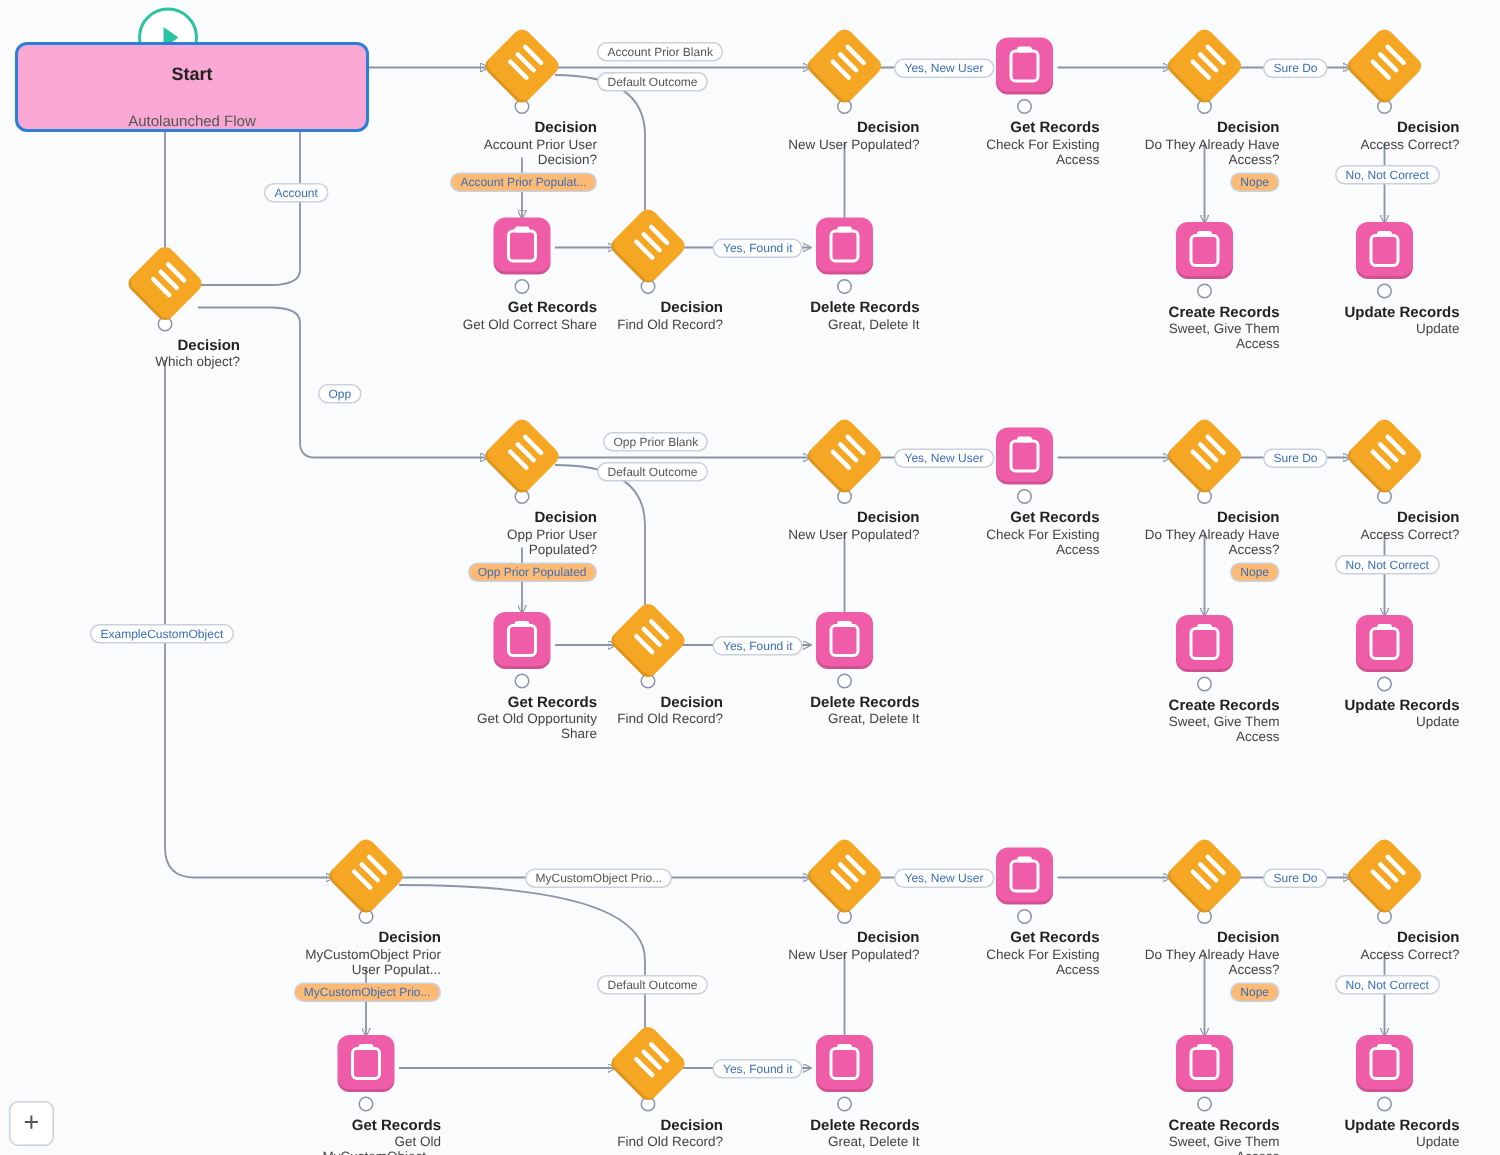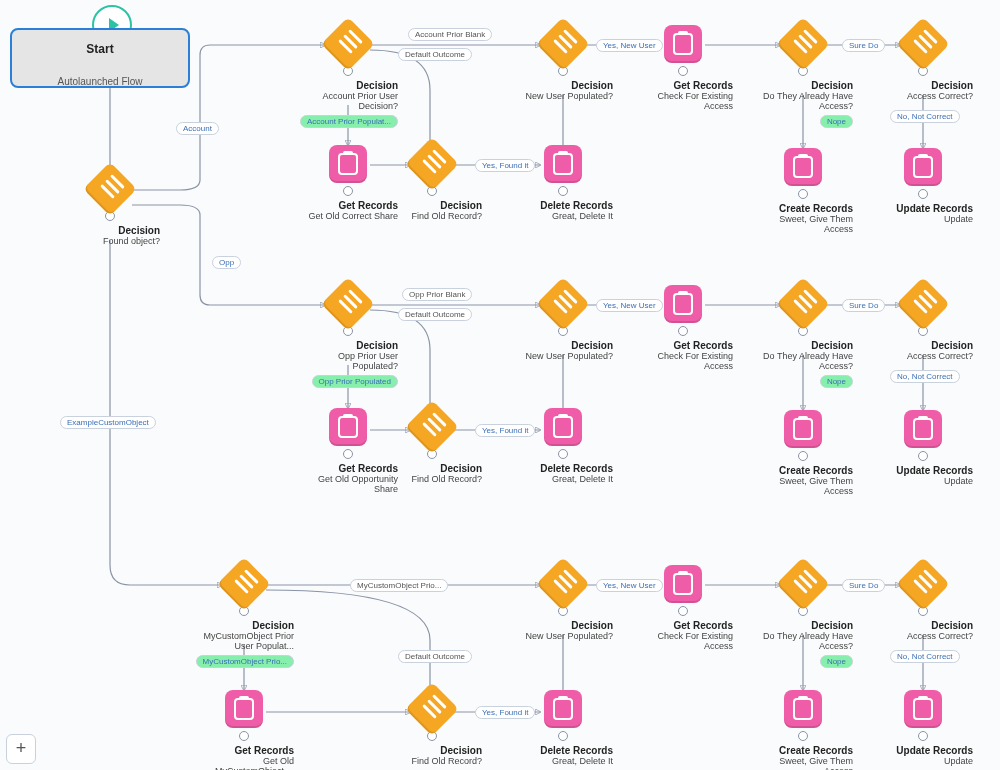--- a/index.html
+++ b/index.html
@@ -30,23 +30,23 @@
     fill: none;
     stroke: #8a94a6;
     stroke-width: 1.2;
   }
 
   
   .start-card {
     position: absolute;
     left: 10px;
     top: 28px;
-    width: 180px;
+    width: 236px;
     height: 60px;
-    background: #e5e5e5;
+    background: #f9a8d4;
     border: 2px solid #2b7fd6;
     border-radius: 8px;
     text-align: center;
     box-sizing: border-box;
     padding-top: 12px;
   }
   .start-card .title { font-weight: 600; font-size: 12px; }
   .start-card .sub   { font-size: 10px; color: #555; margin-top: 20px; }
   .start-play {
     position: absolute;
@@ -140,21 +140,21 @@
     padding: 1px 6px;
     color: #3b6fb5;
     white-space: nowrap;
     text-align: center;
   }
   .pill.gray { color:#555; }
 
   
   .chip {
     display: inline-block;
-    background: #86efac;
+    background: #fdba74;
     border: 1px solid #c9d1dd;
     border-radius: 10px;
     font-size: 8px;
     padding: 1px 6px;
     color: #3b6fb5;
     margin-top: 3px;
     max-width: 90px;
     overflow: hidden;
     text-overflow: ellipsis;
     white-space: nowrap;
@@ -248,35 +248,35 @@
   <div class="start-play"></div>
   <div class="start-card">
     <div class="title">Start</div>
     <div class="sub">Autolaunched Flow</div>
   </div>
 
   <div class="node" style="left:60px; top:170px;">
     <div class="icon icon-decision"></div>
     <div class="dot"></div>
     <div class="label-title">Decision</div>
-    <div class="label-sub">Found object?</div>
+    <div class="label-sub">Which object?</div>
   </div>
 
   <div class="pill" style="left:176px; top:122px;">Account</div>
   <div class="pill" style="left:212px; top:232px;margin-top:24px;">Opp</div>
   <div class="pill" style="left:60px; top:416px;">ExampleCustomObject</div>
 
   <div class="node" style="left:298px; top:25px;">
     <div class="icon icon-decision"></div>
     <div class="dot"></div>
     <div class="label-title">Decision</div>
     <div class="label-sub">Account Prior User Decision?</div>
     <div class="chip">Account Prior Populat...</div>
   </div>
-  <div class="pill gray" style="left:408px; top:28px;">Account Prior Blank</div>
+  <div class="pill gray" style="left:398px; top:28px;">Account Prior Blank</div>
   <div class="pill gray" style="left:398px; top:48px;">Default Outcome</div>
 
   <div class="node" style="left:298px; top:145px;">
     <div class="icon icon-records"></div>
     <div class="dot"></div>
     <div class="label-title">Get Records</div>
     <div class="label-sub">Get Old Correct Share</div>
   </div>
 
   <div class="node" style="left:382px; top:145px;">

